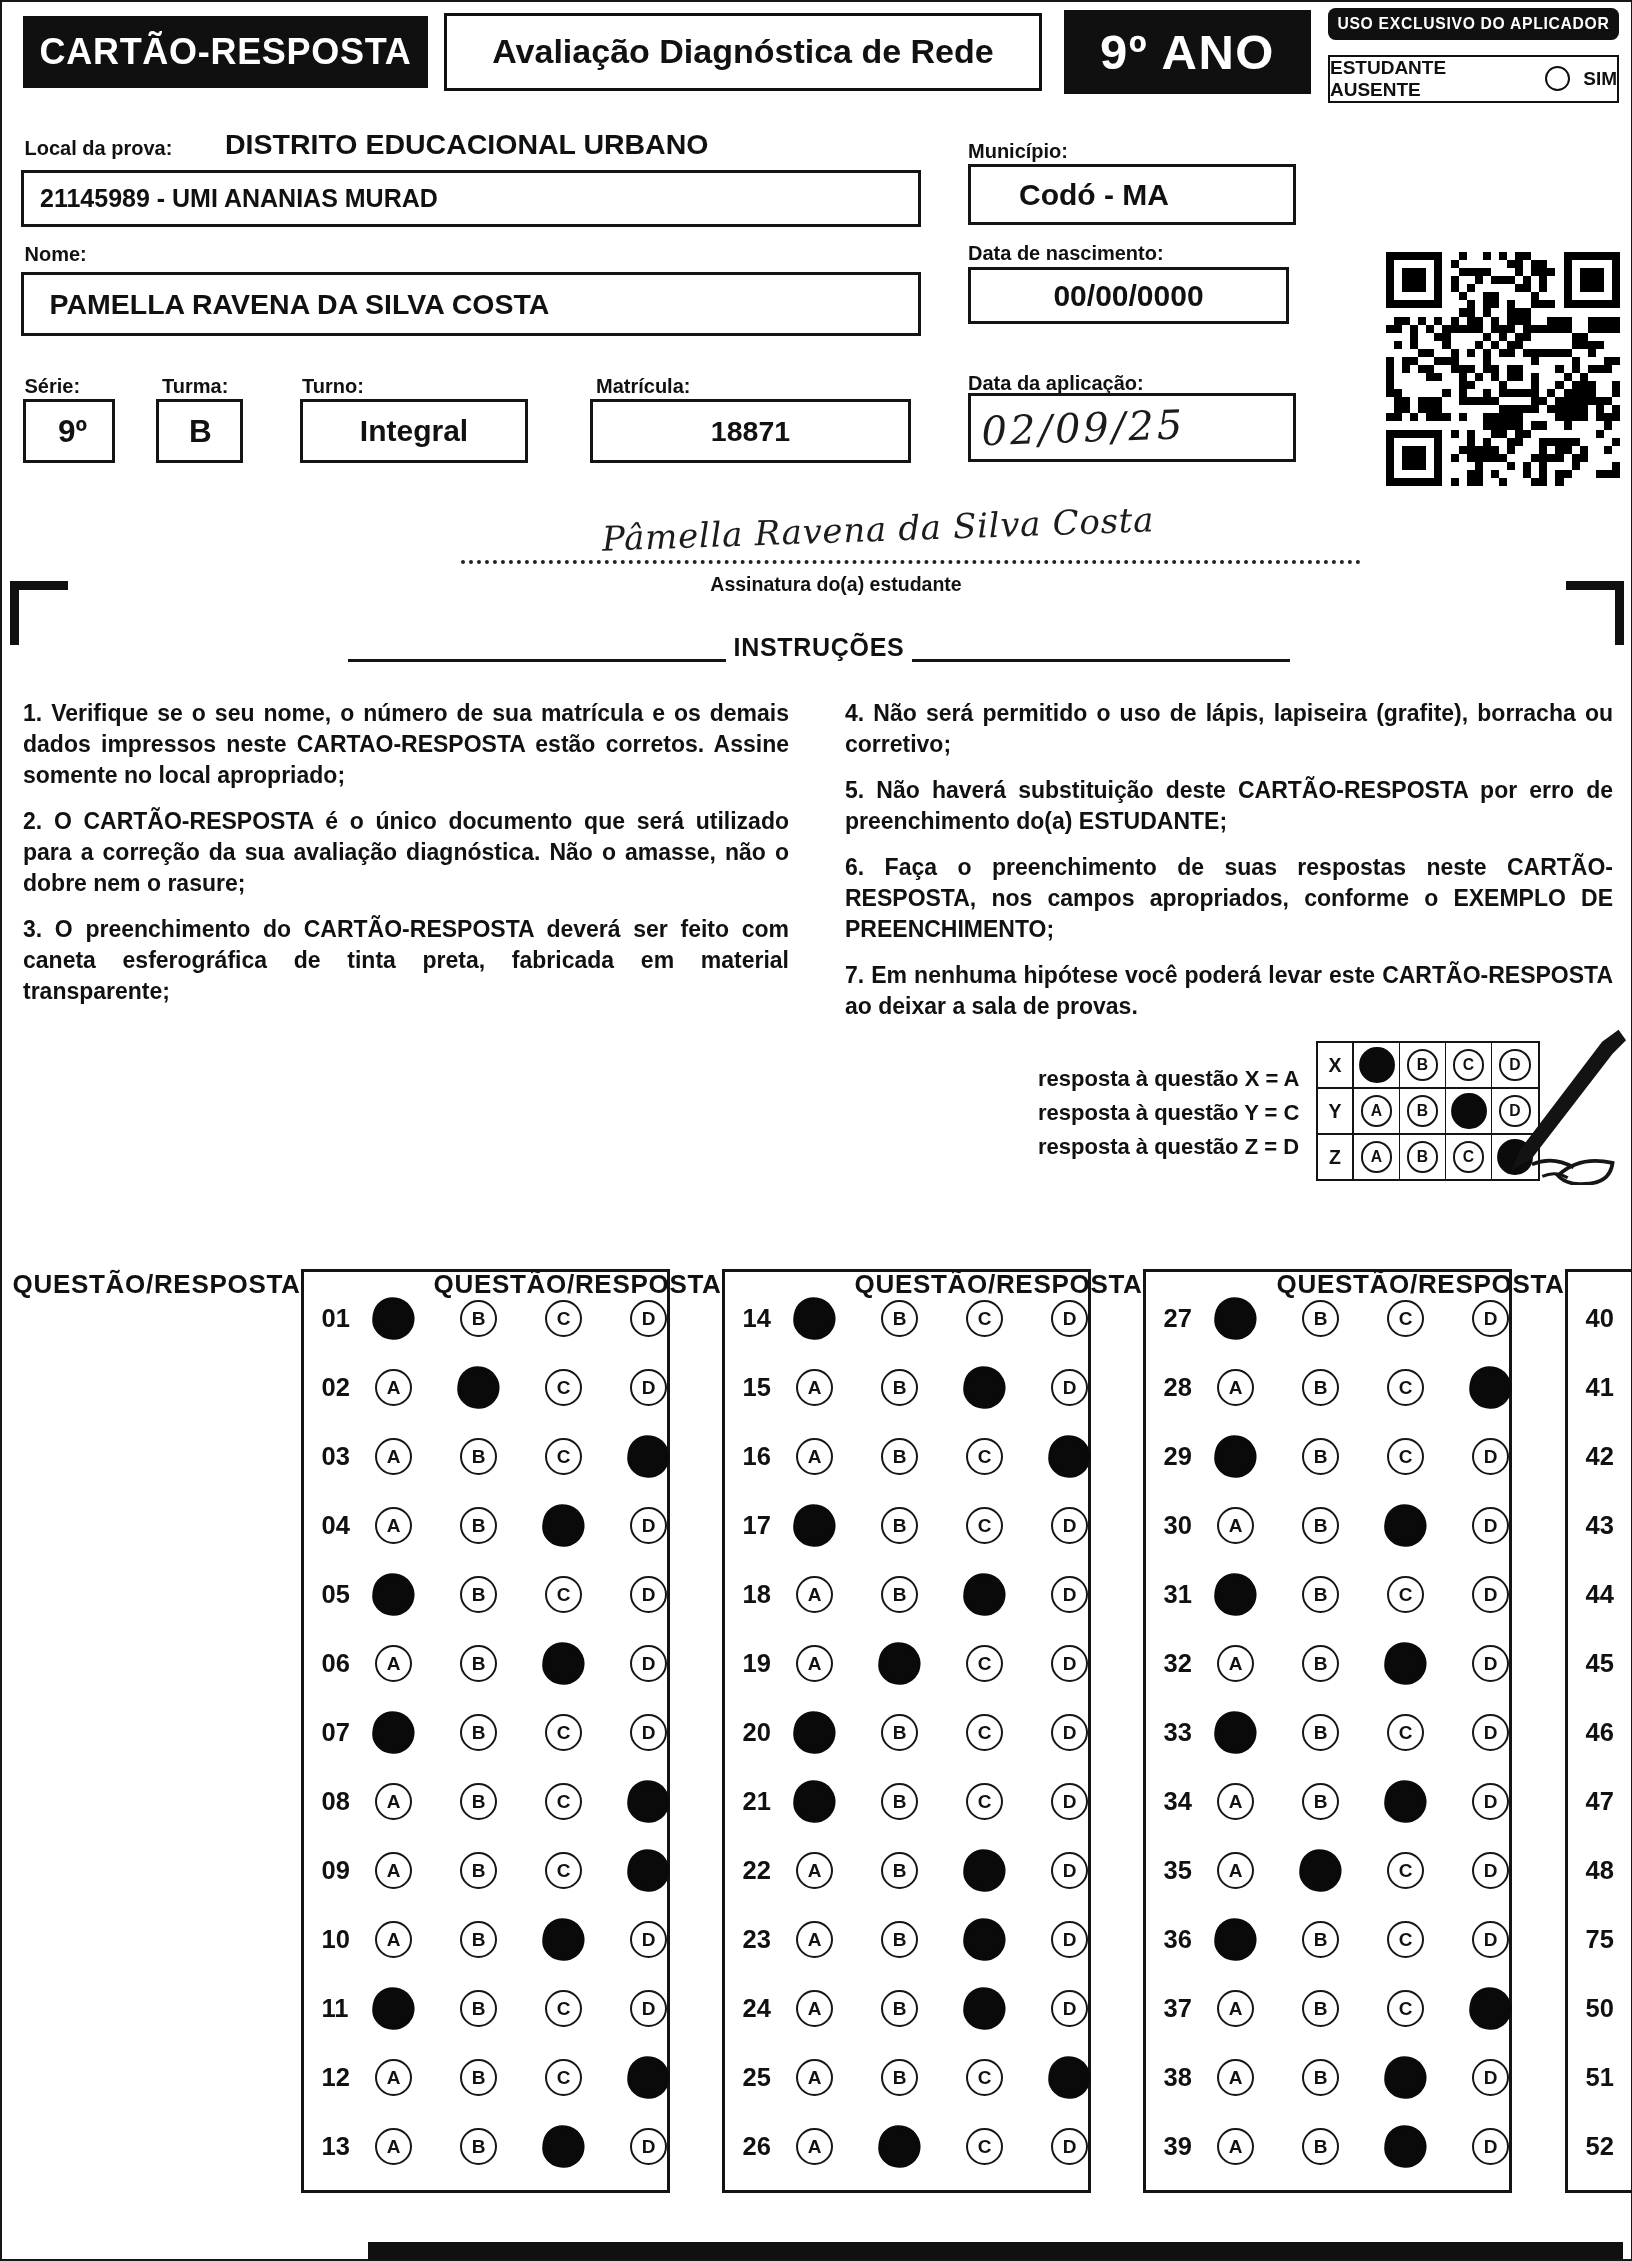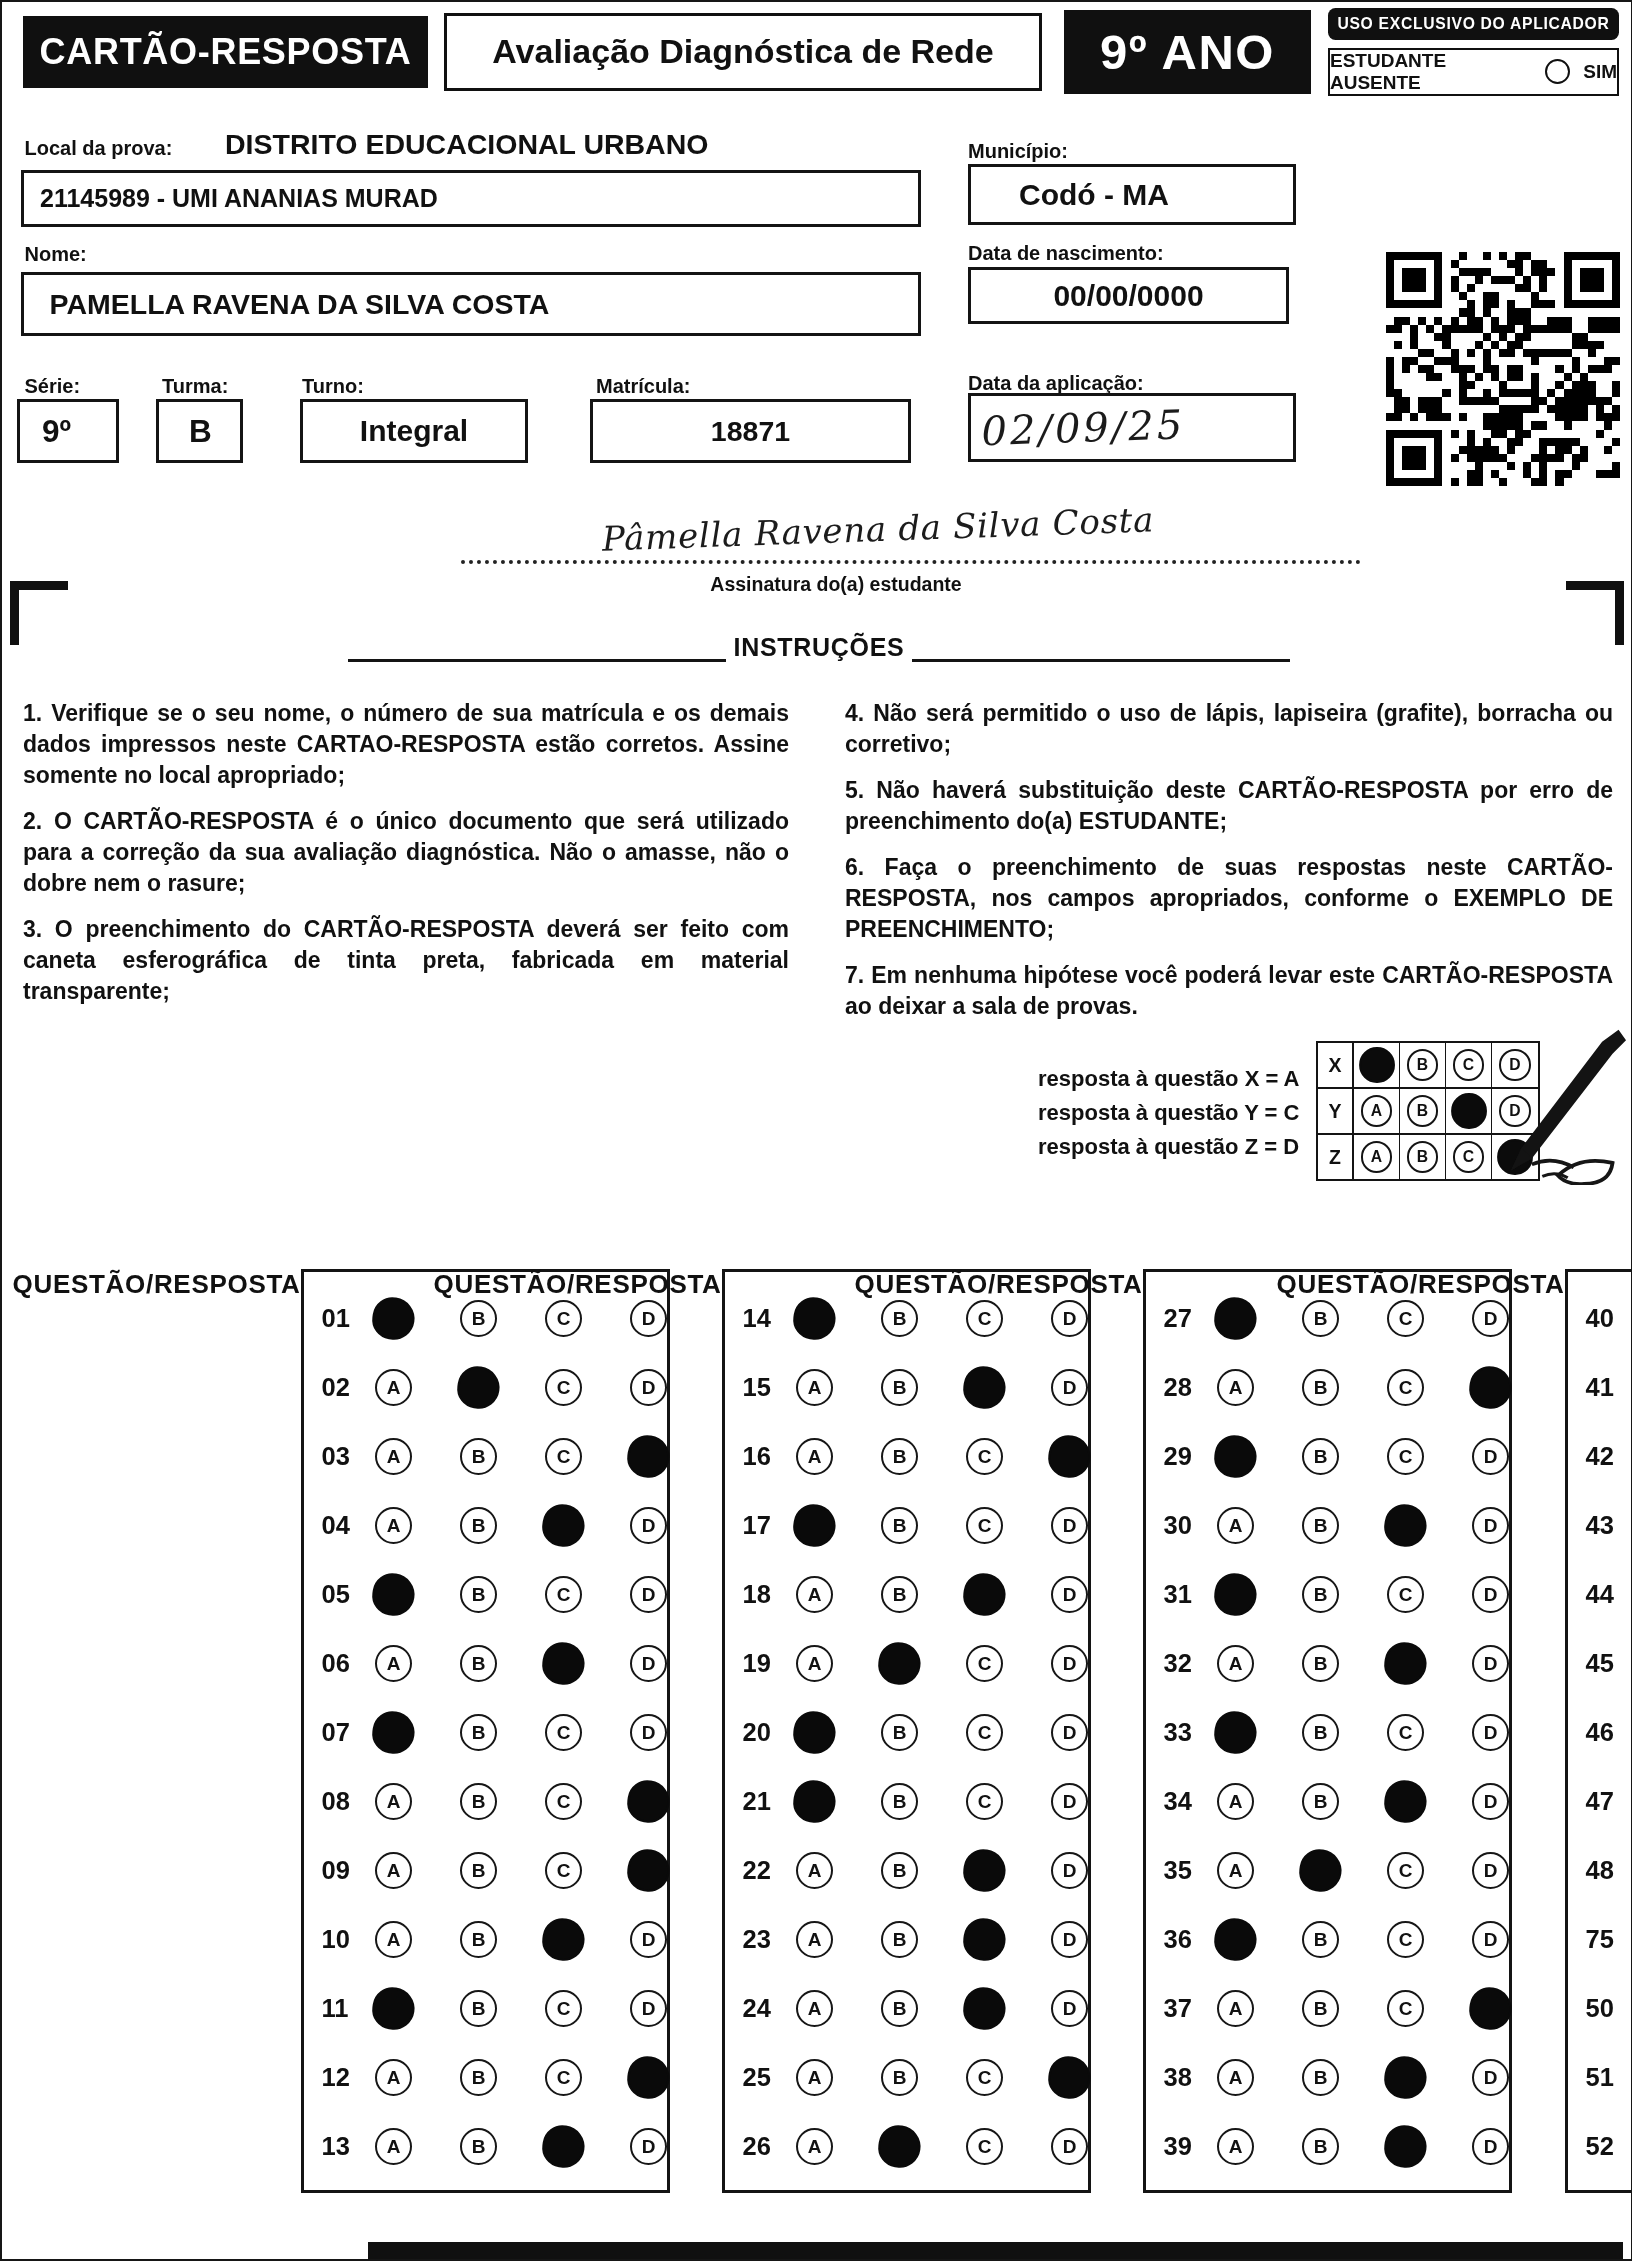--- a/index.html
+++ b/index.html
@@ -6,42 +6,42 @@
 html,body{background:#ffffff}
 body{font-family:"Liberation Sans",sans-serif;color:#111}
 .page{position:relative;width:1633px;height:2261px;background:#fff;border:2.2px solid #161616;overflow:hidden}
 
 
 .hdr-title{position:absolute;left:21px;top:13.5px;width:405px;height:72px;background:#101010;color:#fff;display:flex;align-items:center;justify-content:center;font-size:36px;font-weight:bold;letter-spacing:0.7px}
 .hdr-sub{position:absolute;left:442px;top:10.5px;width:598px;height:78px;border:3.7px solid #101010;display:flex;align-items:center;justify-content:center;font-size:34px;font-weight:bold;background:#fff}
 .hdr-grade{position:absolute;left:1062px;top:7.5px;width:247px;height:84px;background:#101010;color:#fff;display:flex;align-items:center;justify-content:center;font-size:49px;font-weight:bold;letter-spacing:1.5px}
 .hdr-right{position:absolute;left:1326px;top:6px;width:291px}
 .aplicador-bar{height:31.5px;background:#101010;border-radius:7.5px;color:#fff;display:flex;align-items:center;justify-content:center;font-size:15.7px;font-weight:bold;letter-spacing:0.7px}
-.absent-box{margin-top:8px;height:48px;border:2.2px solid #101010;display:flex;align-items:center;justify-content:center;gap:13px;font-size:19px;font-weight:bold;background:#fff}
+.absent-box{margin-top:15px;height:48px;border:2.2px solid #101010;display:flex;align-items:center;justify-content:center;gap:13px;font-size:19px;font-weight:bold;background:#fff}
 .absent-circle{width:25.5px;height:25.5px;border:2.2px solid #101010;border-radius:50%;background:#fff;flex:none}
 
 
 .label{position:absolute;font-size:20px;font-weight:bold;white-space:nowrap}
 .lbl-local{left:22.5px;top:135px}
 .lbl-municipio{left:966px;top:138px}
 .lbl-nome{left:22.5px;top:241px}
 .lbl-nascimento{left:966px;top:240px}
 .lbl-serie{left:22.5px;top:373px}
 .lbl-turma{left:160px;top:373px}
 .lbl-turno{left:300px;top:373px}
 .lbl-matricula{left:594px;top:373px}
 .lbl-aplicacao{left:966px;top:370px}
 .val-local{position:absolute;left:223px;top:126px;font-size:28.5px;font-weight:bold;white-space:nowrap}
 
 .fbox{position:absolute;border:3px solid #141414;background:#fff;display:flex;align-items:center;font-weight:bold;white-space:nowrap}
 .box-school{left:19px;top:168px;width:900px;height:57px;font-size:25px;padding-left:16px}
 .box-municipio{left:966px;top:162px;width:328px;height:61px;font-size:30px;padding-left:48px}
 .box-nome{left:19px;top:270px;width:900px;height:64px;font-size:28.5px;padding-left:25.5px}
 .box-nascimento{left:966px;top:265px;width:321px;height:57px;font-size:30px;justify-content:center}
-.box-serie{left:15px;top:397px;width:102px;height:64px;font-size:31.5px;padding-left:22px}
+.box-serie{left:21px;top:397px;width:92px;height:64px;font-size:31.5px;padding-left:32px}
 .box-turma{left:154px;top:397px;width:87px;height:64px;font-size:31.5px;padding-left:30px}
 .box-turno{left:298px;top:397px;width:228px;height:64px;font-size:30px;justify-content:center}
 .box-matricula{left:588px;top:397px;width:321px;height:64px;font-size:28.5px;justify-content:center}
 .box-aplicacao{left:966px;top:391px;width:328px;height:69px}
 .handwrite-date{font-family:"DejaVu Serif",serif;font-style:italic;font-size:40px;font-weight:normal;letter-spacing:3px;transform:rotate(-2deg);padding-left:10.5px;color:#1b1b1b}
 
 .qr{position:absolute;left:1384px;top:250px;width:234px;height:234px}
 
 
 .sig-line{position:absolute;left:459px;top:523px;width:900px;height:39px;border-bottom:4.5px dotted #222}

